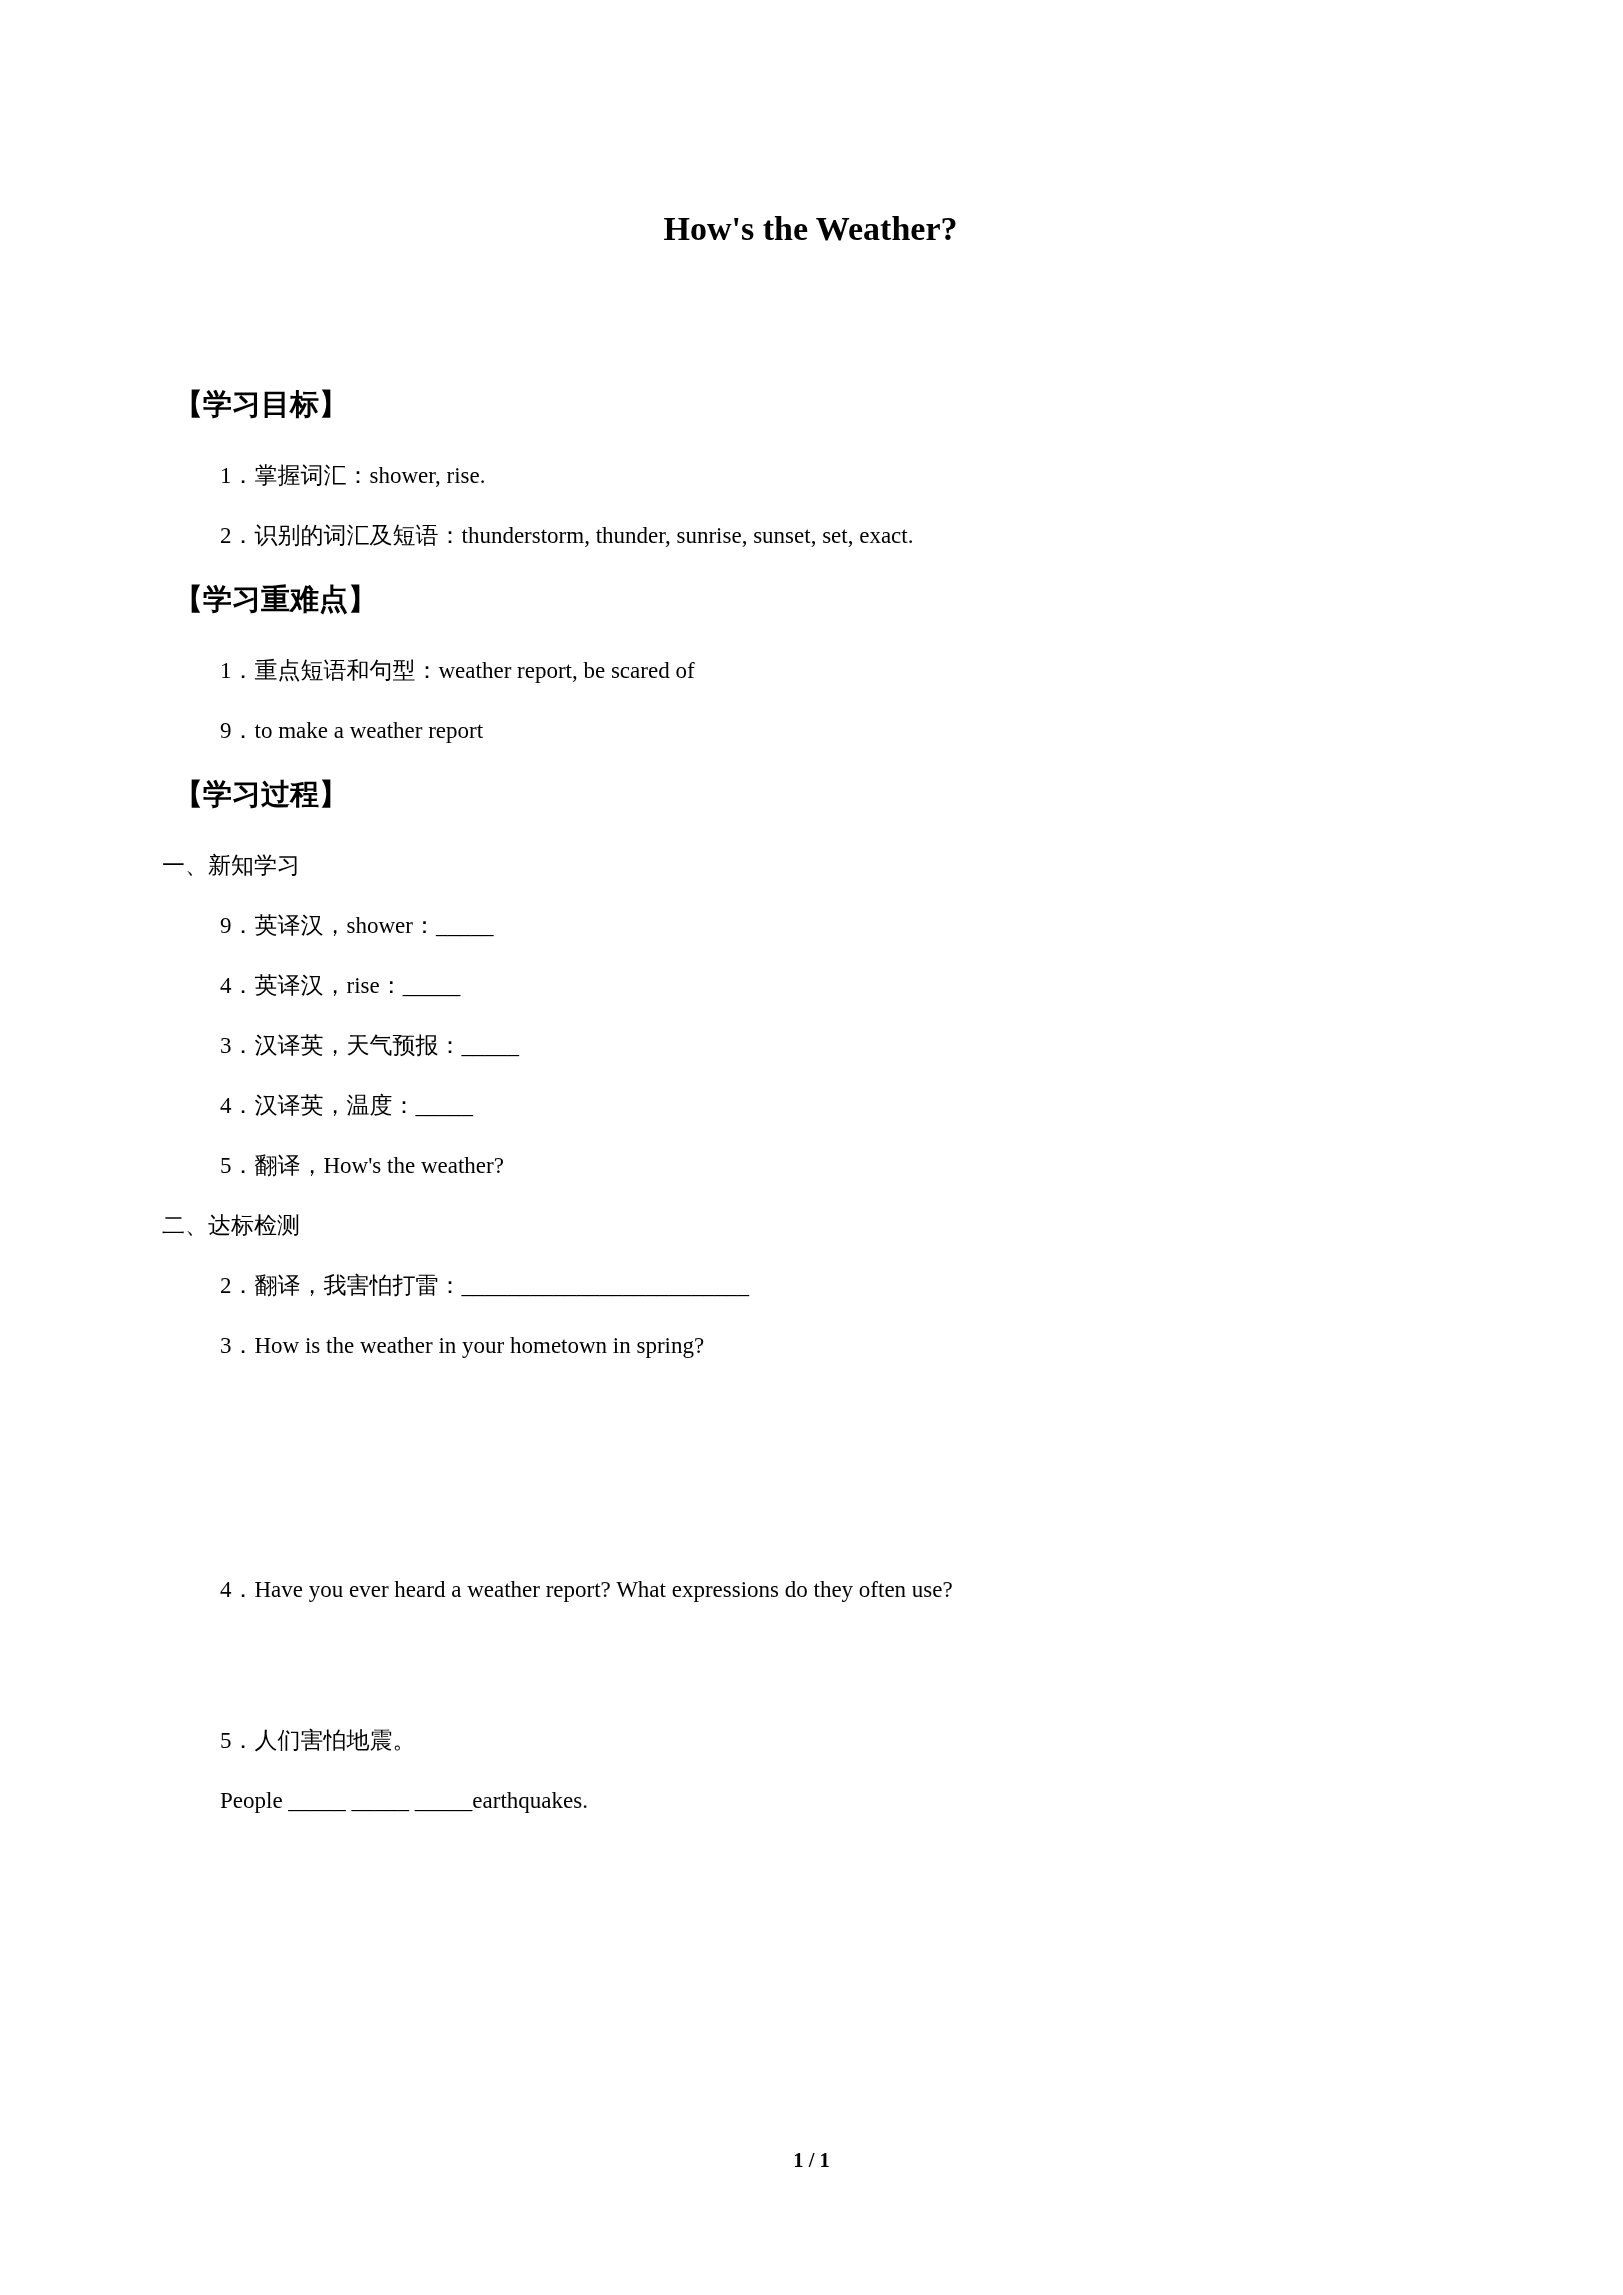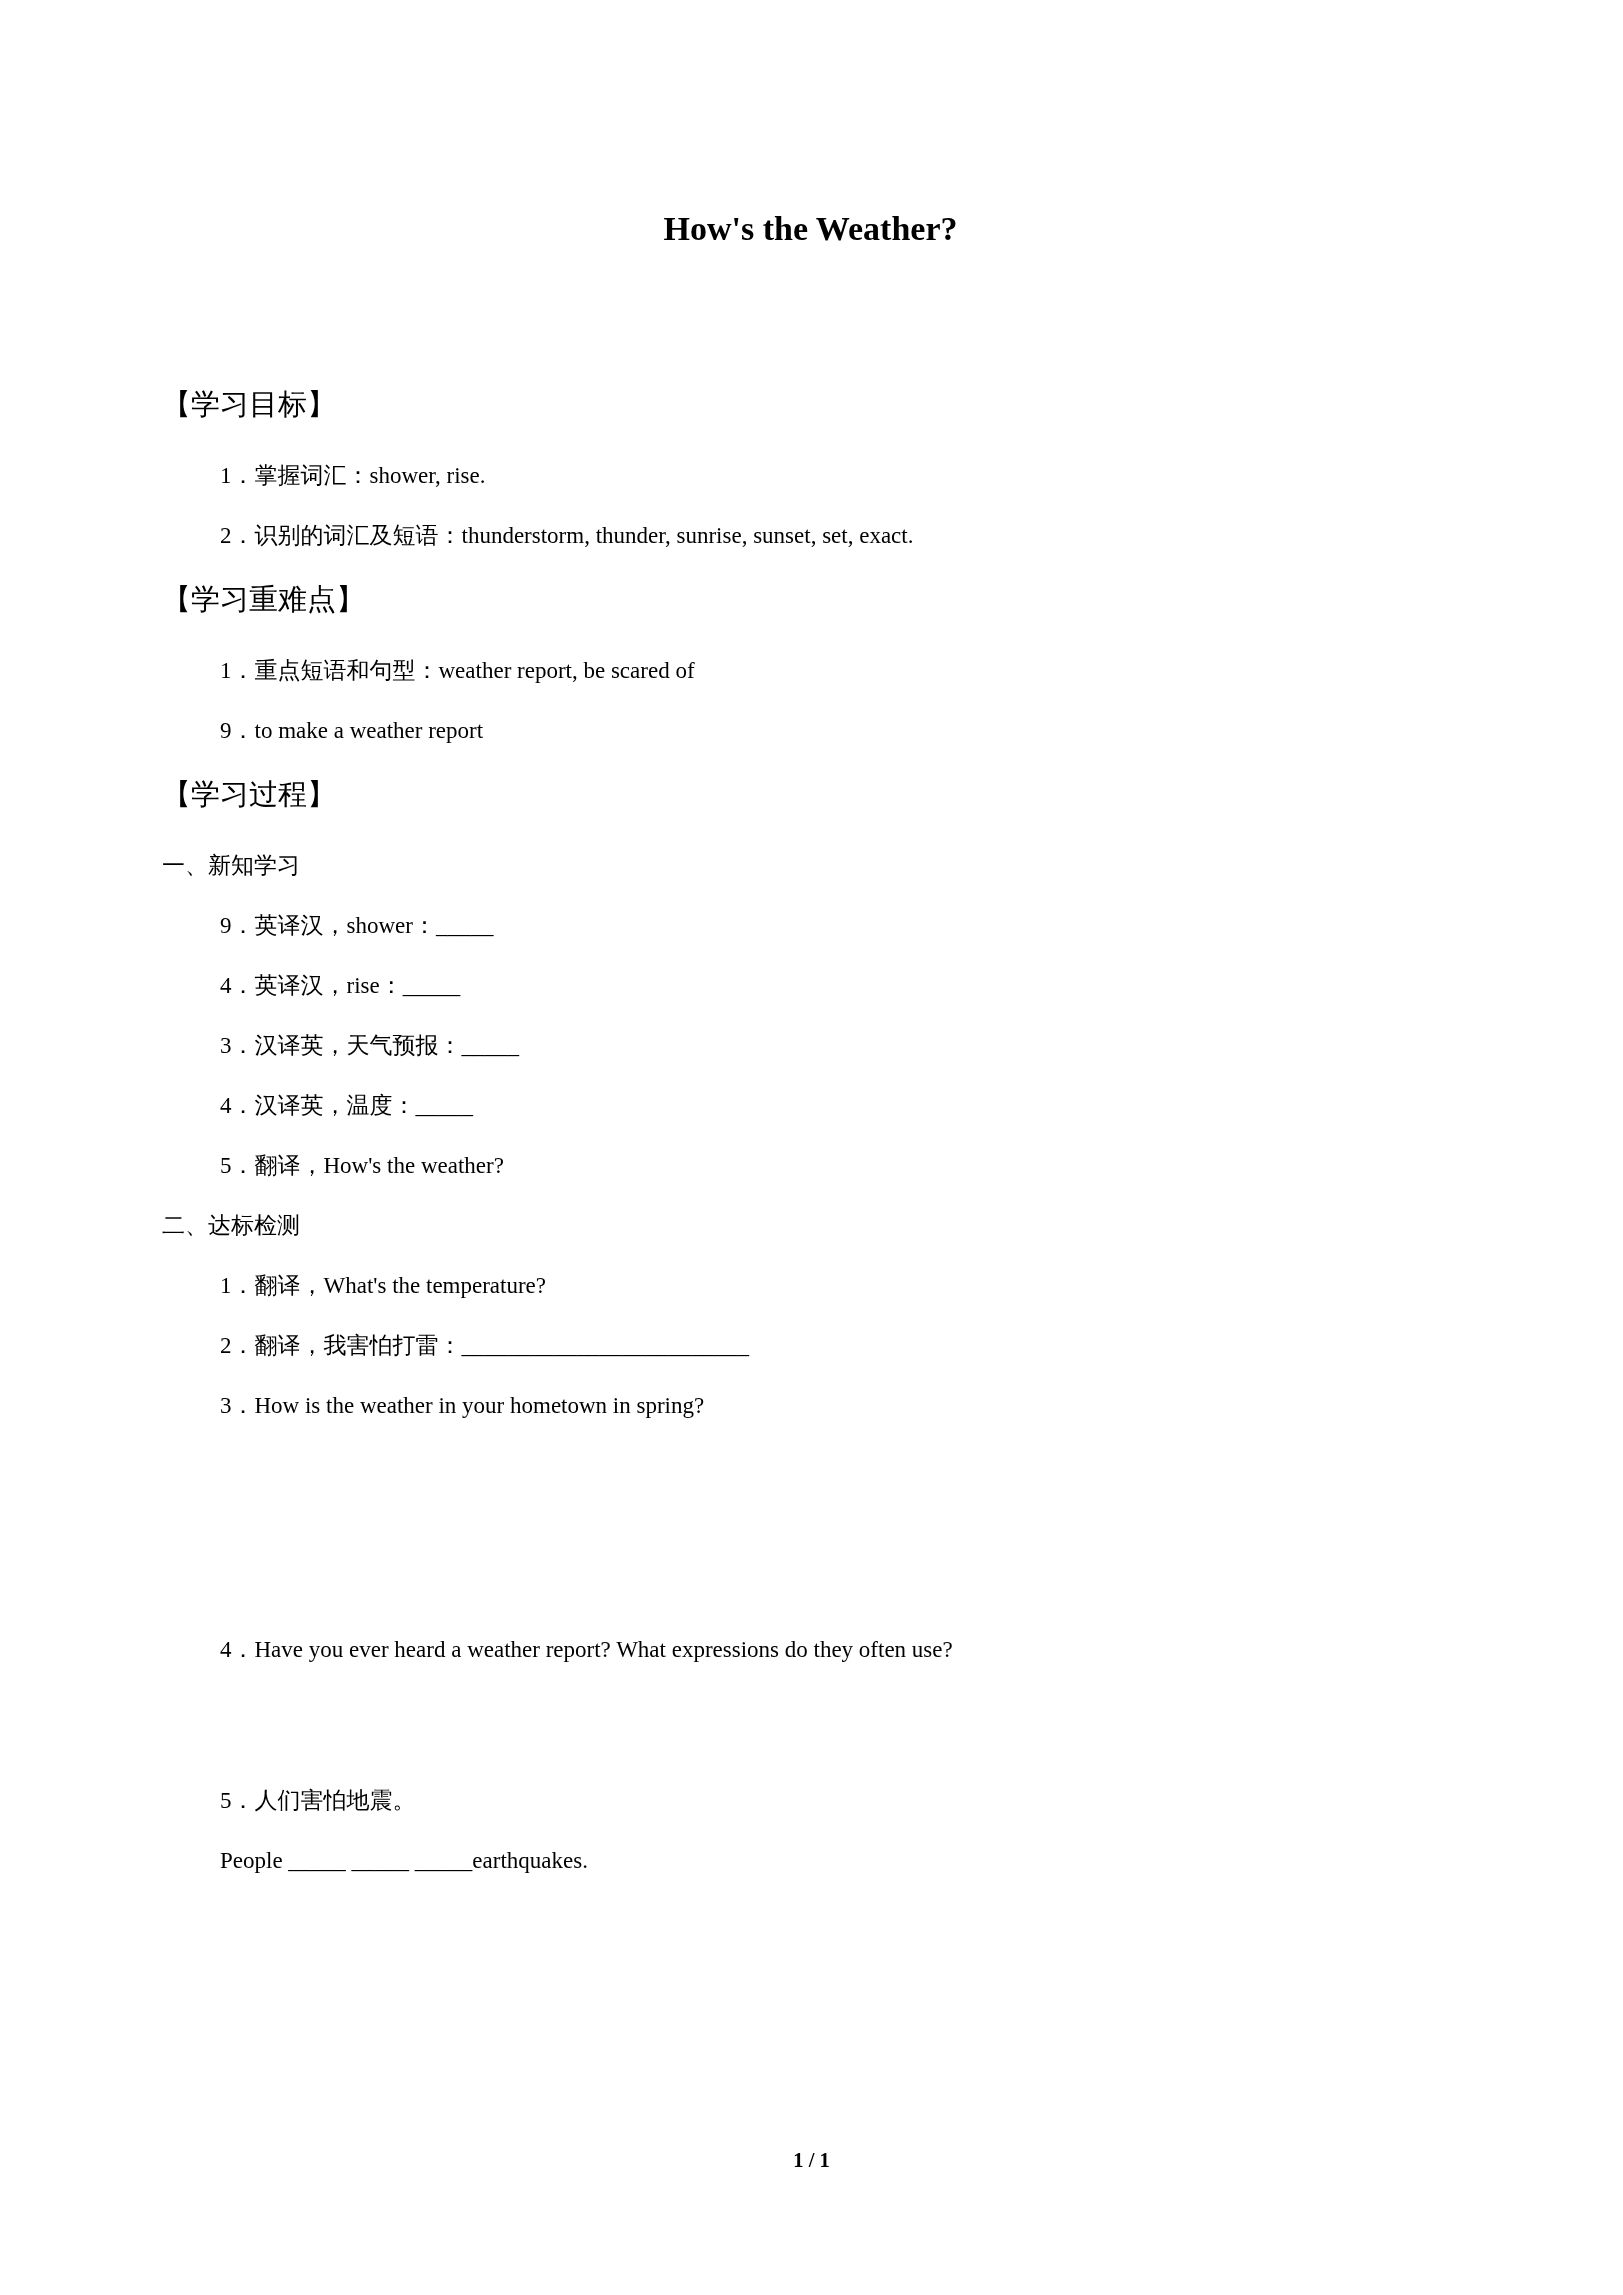--- a/index.html
+++ b/index.html
@@ -24,24 +24,24 @@
     right: 164px;
   }
   .doc-title {
     margin: 208px 0 136px 0;
     font-size: 34px;
     line-height: 41px;
     font-weight: bold;
     text-align: center;
   }
   .section-heading {
-    margin: 0 0 37px 0;
+    margin: 0 0 37px 12px;
     font-size: 29px;
     line-height: 38px;
-    font-weight: normal;
+    font-weight: bold;
   }
   .line {
     margin: 0 0 29px 0;
     font-size: 23px;
     line-height: 31px;
     font-weight: normal;
   }
   .indent {
     margin-left: 58px;
   }
@@ -81,21 +81,20 @@
     <h2 class="section-heading">【学习过程】</h2>
 
     <p class="line">一、新知学习</p>
     <p class="line indent">9．英译汉，shower：_____</p>
     <p class="line indent">4．英译汉，rise：_____</p>
     <p class="line indent">3．汉译英，天气预报：_____</p>
     <p class="line indent">4．汉译英，温度：_____</p>
     <p class="line indent">5．翻译，How's the weather?</p>
 
     <p class="line">二、达标检测</p>
-    <p class="line indent">1．翻译，What's the temperature?</p>
     <p class="line indent">2．翻译，我害怕打雷：_________________________</p>
     <p class="line indent space-xl">3．How is the weather in your hometown in spring?</p>
     <p class="line indent space-lg">4．Have you ever heard a weather report? What expressions do they often use?</p>
     <p class="line indent">5．人们害怕地震。</p>
     <p class="line indent">People _____ _____ _____earthquakes.</p>
 
   </div>
 
   <div class="footer">1 / 1</div>
 </div>

